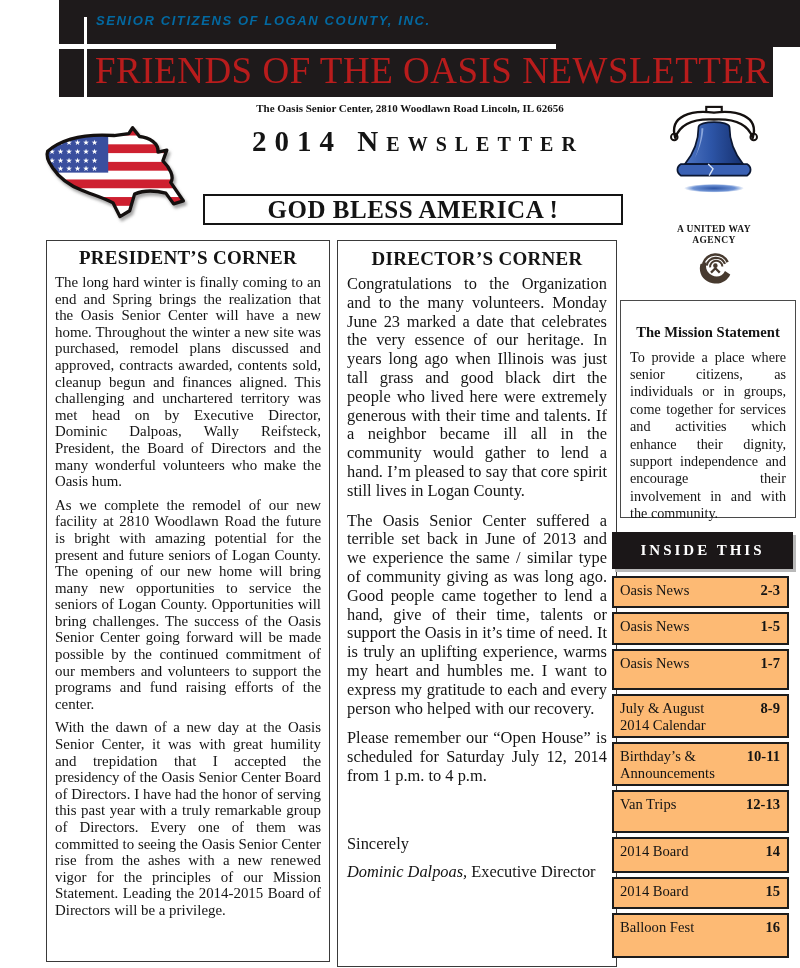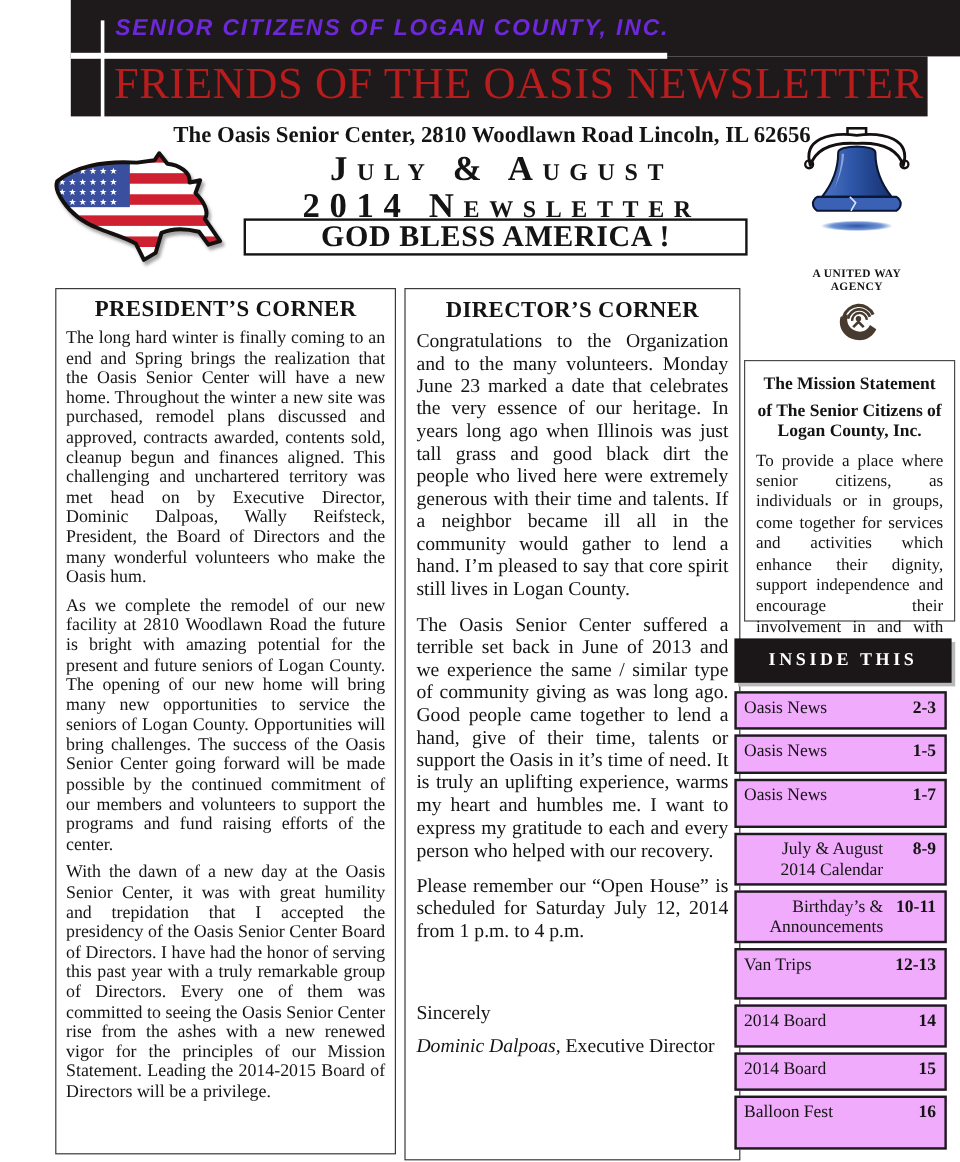--- a/index.html
+++ b/index.html
@@ -5,32 +5,32 @@
   * { margin:0; padding:0; box-sizing:border-box; }
   body { background:#fff; }
   .page { position:relative; width:800px; height:968px; background:#fff;
           font-family:"Liberation Serif", serif; color:#141414; overflow:hidden; }
 
   
   .bar-top    { position:absolute; left:59px; top:0;    width:741px; height:47px; background:#1e1a1b; }
   .bar-bottom { position:absolute; left:59px; top:47px; width:714px; height:50px; background:#1e1a1b; }
   .h-line { position:absolute; left:59px; top:44px; width:497px; height:5px; background:#fff; z-index:3; }
   .v-line { position:absolute; left:84px; top:17px; width:3px; height:81px; background:#fff; z-index:4; }
-  .org-name { position:absolute; left:96px; top:13px; z-index:2; color:#6d28d9;
+  .org-name { position:absolute; left:96px; top:13px; z-index:2; color:#0369a1;
               font-family:"Liberation Sans", sans-serif; font-style:italic; font-weight:bold;
-              font-size:19px; letter-spacing:1.6px; }
+              font-size:13px; letter-spacing:1.6px; }
   .nl-title { position:absolute; left:95px; top:50px; z-index:2; color:#b91c1c;
               font-weight:normal; font-size:37px; line-height:42px; letter-spacing:0.5px; }
 
   
   .address { position:absolute; left:110px; top:102px; width:600px; text-align:center;
-             font-weight:bold; font-size:19px; }
+             font-weight:bold; font-size:11px; }
   .issue { position:absolute; left:218px; top:126px; width:400px; text-align:center;
            font-weight:bold; font-variant:small-caps; font-size:29px; line-height:31px; letter-spacing:8px; }
-  .god-bless { position:absolute; left:203px; top:182px; width:420px; height:31px;
+  .god-bless { position:absolute; left:203px; top:194px; width:420px; height:31px;
                border:2px solid #141414; text-align:center; font-weight:bold;
                font-size:25px; line-height:27px; letter-spacing:0.5px; }
 
   .flag-svg { position:absolute; left:34px; top:121px; width:166px; height:114px;
               filter:drop-shadow(2px 3px 1.5px rgba(90,90,90,0.55)); }
   .bell-svg { position:absolute; left:658px; top:104px; width:112px; height:92px; }
   .uw { position:absolute; left:650px; top:211px; width:128px; text-align:center;
         font-size:9.5px; font-weight:bold; letter-spacing:0.4px; line-height:11px;margin-top:13px; }
   .uw-logo { width:35px; height:35px; margin-top:3px; }
 
@@ -41,33 +41,33 @@
               border:1.5px solid #3a3a3a; padding:5px 9px; }
   .col-title { text-align:center; font-weight:bold; font-size:19px; letter-spacing:0.3px; margin:2px 0 5px; }
   .col-left p  { font-size:14.9px; line-height:16.6px; text-align:justify; margin-bottom:7px; }
   .col-mid  p  { font-size:16.4px; line-height:18.8px; text-align:justify; margin-bottom:11px; }
   .closing { font-size:16.4px; margin-top:48px; }
   .sig-mid { font-size:16.4px; margin-top:8px; }
   .sig-mid .name { font-style:italic; }
 
   
   .mission { position:absolute; left:620px; top:300px; width:176px; height:218px;
-             border:1.5px solid #4a4a4a; padding:11px 9px 6px; }
+             border:1.5px solid #4a4a4a; padding:23px 9px 6px; }
   .mission .mh { text-align:center; font-weight:bold; font-size:14.6px; line-height:16.5px; }
   .mission .mh2 { margin-top:6px; }
   .mission .mbody { margin-top:8px; font-size:14.2px; line-height:17.4px; text-align:justify; }
 
   .iti-header { position:absolute; left:612px; top:532px; width:181px; height:37px;
                 background:#1b1718; color:#fff; font-weight:bold; font-size:15px;
                 letter-spacing:3px; text-align:center; line-height:37px;
                 box-shadow:3px 3px 0 #b9b9b9; }
   .iti-table { position:absolute; left:612px; top:576px; width:177px; }
   .iti-row { display:flex; justify-content:space-between; align-items:flex-start;
-             border:2px solid #1c1c1c; background:#f0abfc; margin-bottom:4px;
-             padding:4px 7px 2px 6px; font-size:14.6px; line-height:17px;text-align:right; }
+             border:2px solid #1c1c1c; background:#fdba74; margin-bottom:4px;
+             padding:4px 7px 2px 6px; font-size:14.6px; line-height:17px; }
   .iti-label { max-width:116px; }
   .iti-pages { font-weight:bold; }
   .iti-row:nth-child(1){min-height:32px} .iti-row:nth-child(2){min-height:33px}
   .iti-row:nth-child(3){min-height:41px} .iti-row:nth-child(4){min-height:43px}
   .iti-row:nth-child(5){min-height:38px} .iti-row:nth-child(6){min-height:43px}
   .iti-row:nth-child(7){min-height:36px} .iti-row:nth-child(8){min-height:32px}
   .iti-row:nth-child(9){min-height:45px}
 </style>
 </head>
 <body>
@@ -76,21 +76,20 @@
 
   <div class="bar-top"></div>
   <div class="bar-bottom"></div>
   <div class="h-line"></div>
   <div class="v-line"></div>
   <div class="org-name">SENIOR CITIZENS OF LOGAN COUNTY, INC.</div>
   <div class="nl-title">FRIENDS OF THE OASIS NEWSLETTER</div>
 
   <div class="address">The Oasis Senior Center, 2810 Woodlawn Road Lincoln, IL  62656</div>
   <div class="issue">
-    <div>July &amp; August</div>
     <div>2014 Newsletter</div>
   </div>
   <div class="god-bless">GOD BLESS AMERICA !</div>
 
   <svg class="flag-svg" viewBox="0 0 170 115">
     <defs>
       <clipPath id="usclip">
         <path d="M14,30 C28,18 52,12 82,14 L97,12 L101,6 L108,15 C118,16 128,22 127,31 L136,29 L132,40 C139,47 144,56 140,62 L153,81 L143,84 L135,73 C123,70 112,70 103,74 L98,91 L88,97 L81,83 C70,77 58,74 49,70 C36,65 25,56 19,47 C14,40 12,35 14,30 Z"></path>
       </clipPath>
     </defs>
@@ -160,21 +159,20 @@
     <div class="col-title">DIRECTOR’S CORNER</div>
     <p>Congratulations to the Organization and to the many volunteers. Monday June 23 marked a date that  celebrates the very essence of our heritage. In years long ago when Illinois was just tall grass and good black dirt the people who lived here were extremely generous with their time and talents. If a neighbor became ill all in the community would gather to lend a hand. I’m pleased to say that core spirit still lives in Logan County.</p>
     <p>The Oasis Senior Center suffered a terrible set back in June of 2013 and we experience the same / similar type of community giving as was long ago. Good people came together to lend a hand, give of their time, talents or support  the Oasis in it’s time of need. It is truly an uplifting experience, warms my heart and humbles me. I want to express my gratitude to each and every person who helped with our recovery.</p>
     <p>Please remember our “Open House” is scheduled  for Saturday July 12, 2014 from 1 p.m. to 4 p.m.</p>
     <div class="closing">Sincerely</div>
     <div class="sig-mid"><span class="name">Dominic Dalpoas,</span><span> Executive Director</span></div>
   </div>
 
   <div class="mission">
     <div class="mh">The Mission Statement</div>
-    <div class="mh mh2">of  The Senior Citizens of Logan County, Inc.</div>
     <div class="mbody">To provide a place where senior citizens, as individuals or in groups, come together for services and activities which enhance their dignity, support independence and encourage their involvement in and with the community.</div>
   </div>
 
   <div class="iti-header">INSIDE THIS ISSUE</div>
   <div class="iti-table">
     <div class="iti-row">
         <span class="iti-label">Oasis News</span>
         <span class="iti-pages">2-3</span>
       </div>
     <div class="iti-row">

